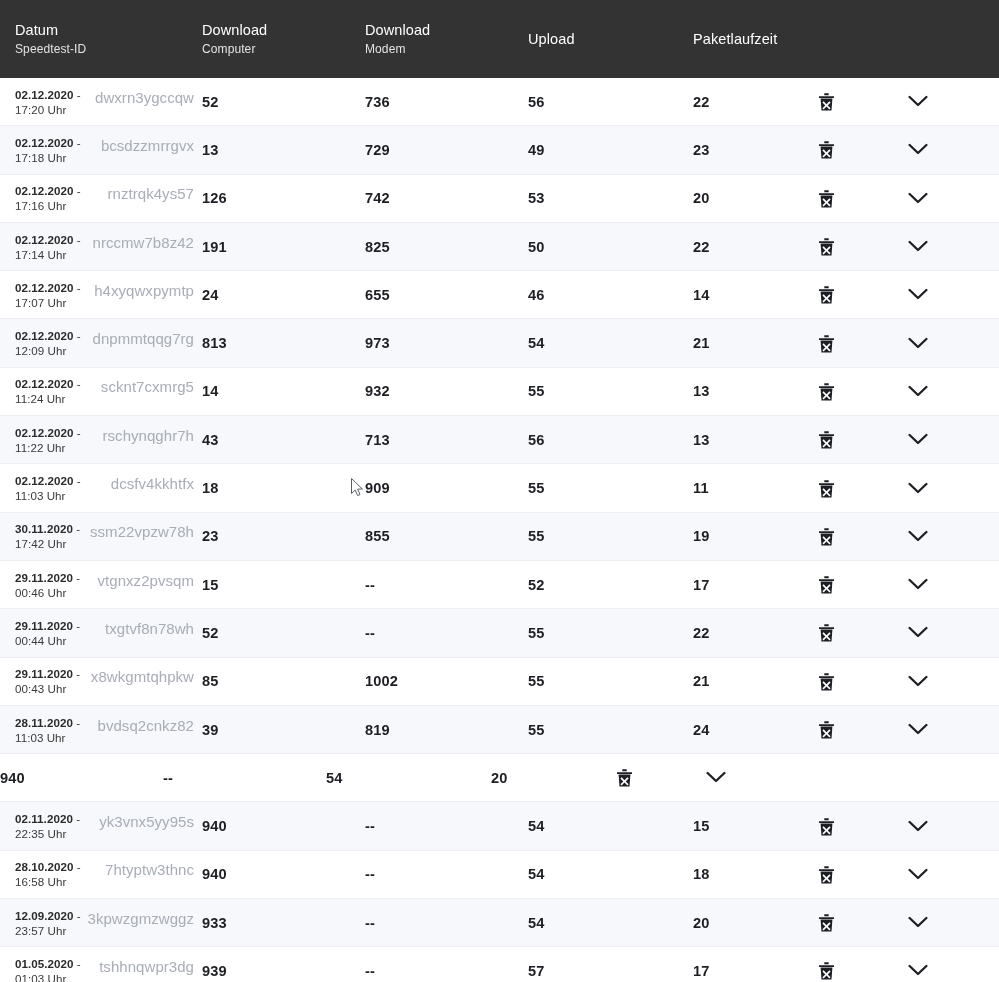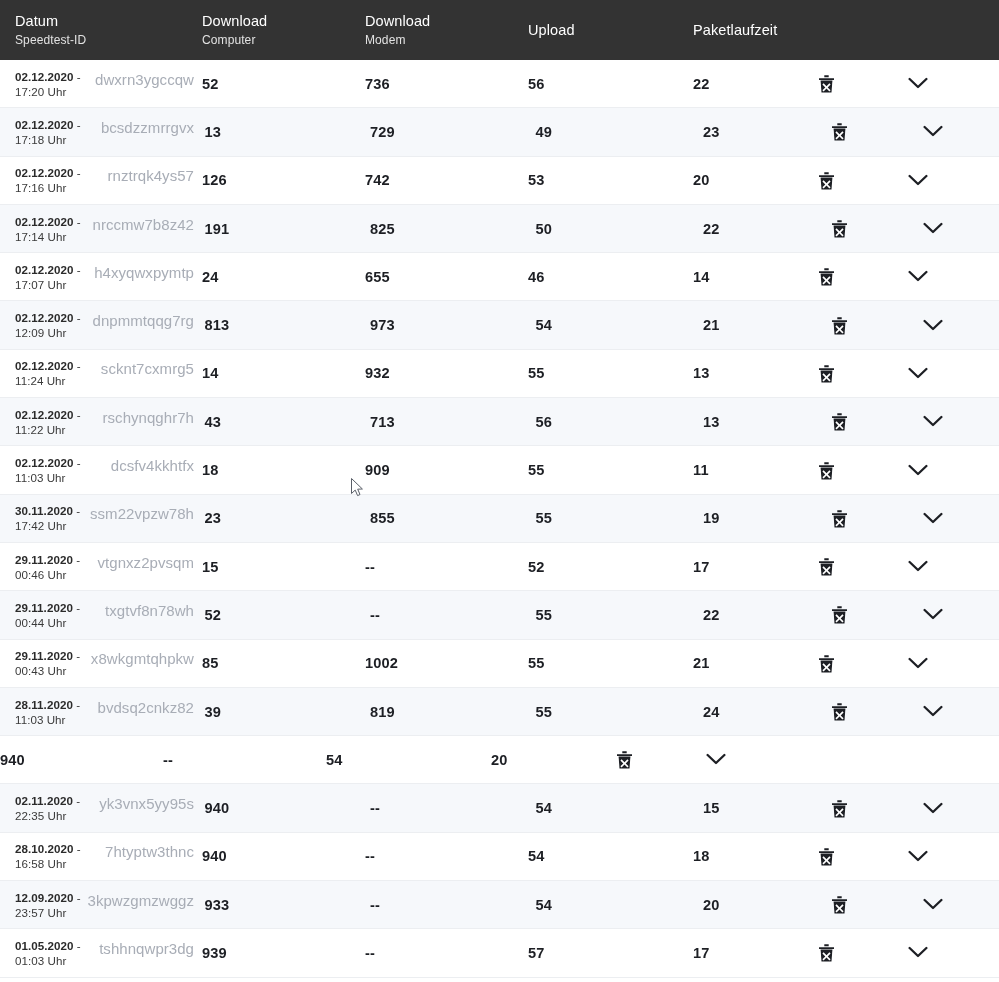--- a/index.html
+++ b/index.html
@@ -17,21 +17,21 @@
 
   .speedtest-table {
     width: 999px;
     height: 982px;
     position: relative;
     overflow: hidden;
   }
 
   
   .thead {
-    height: 60px;
+    height: 78px;
     background: #333333;
     display: flex;
     box-sizing: border-box;
   }
   .th {
     box-sizing: border-box;
     display: flex;
     flex-direction: column;
     justify-content: center;
     padding-right: 8px;
@@ -67,21 +67,20 @@
   .row {
     height: 48.3px;
     display: flex;
     align-items: center;
     background: #ffffff;
     box-sizing: border-box;
     border-bottom: 1px solid #eceef1;
   }
   .row.alt {
     background: #f6f8fb;
-    justify-content: space-between;
   }
 
   .cell {
     box-sizing: border-box;
     padding-right: 8px;
     display: flex;
     align-items: center;
   }
 
   .date-cell {

